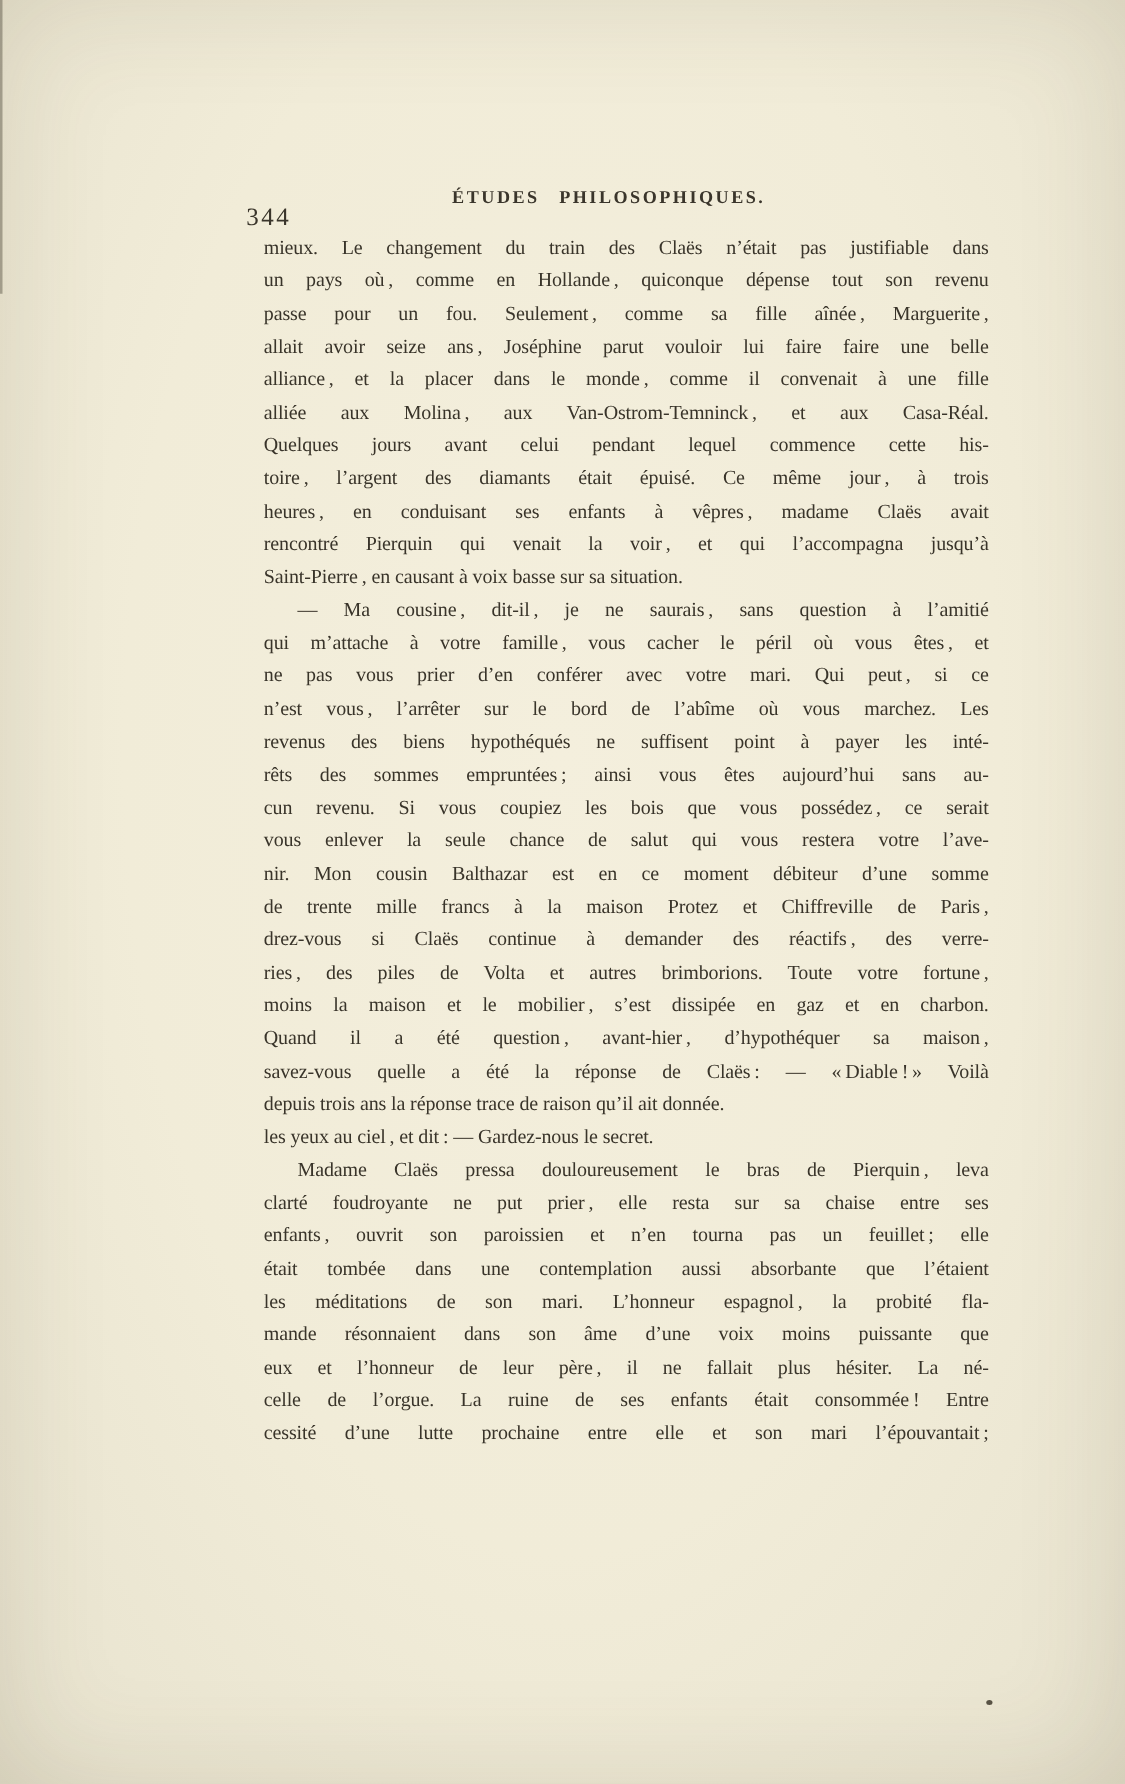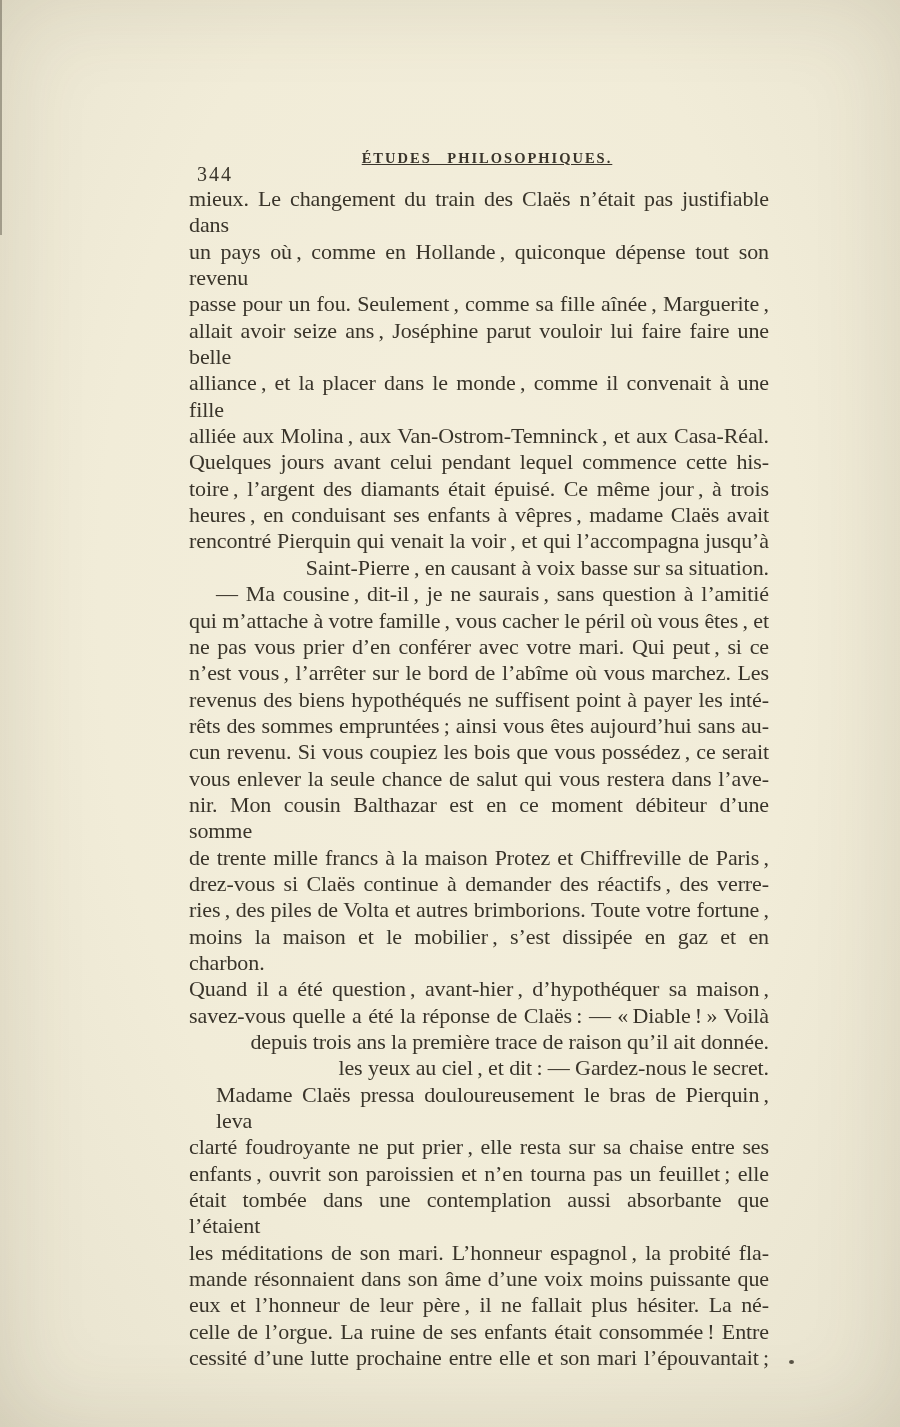--- a/index.html
+++ b/index.html
@@ -26,32 +26,32 @@
     color: #3a352b;
   }
   .pagenum {
     position: absolute; left: 0; top: 16px;
     font-size: 20px; letter-spacing: 2px;
   }
   .running-head {
     position: absolute; left: 0; right: 0; top: 3px;
     text-align: center;
     font-size: 14.5px; font-weight: bold;
-    letter-spacing: 2px; word-spacing: 10px; text-decoration: underline;
+    letter-spacing: 2px; word-spacing: 10px;
   }
   .body-text {
-    position: absolute; left: 189px; top: 186px;
+    position: absolute; left: 211px; top: 186px;
     width: 580px;
     color: #39342a;
-    font-size: 22px;
+    font-size: 16px;
     line-height: 26.35px;
     letter-spacing: -0.1px;
   }
   .paragraph { margin: 0; }
-  .line { white-space: normal; text-align: right; }
+  .line { white-space: normal; text-align: left; }
   .line.just { text-align: justify; text-align-last: justify; }
   .line.indent { padding-left: 27px; }
   .ink-speck {
     position: absolute; left: 789px; top: 1360px;
     width: 5px; height: 4px; border-radius: 50%;
     background: rgba(62, 56, 44, 0.85);
   }
 </style>
 </head>
 <body>
@@ -79,29 +79,29 @@
         <div class="line">Saint-Pierre , en causant à voix basse sur sa situation.</div>
       </div>
       <div class="paragraph">
         <div class="line indent just">— Ma cousine , dit-il , je ne saurais , sans question à l’amitié</div>
         <div class="line just">qui m’attache à votre famille , vous cacher le péril où vous êtes , et</div>
         <div class="line just">ne pas vous prier d’en conférer avec votre mari. Qui peut , si ce</div>
         <div class="line just">n’est vous , l’arrêter sur le bord de l’abîme où vous marchez. Les</div>
         <div class="line just">revenus des biens hypothéqués ne suffisent point à payer les inté-</div>
         <div class="line just">rêts des sommes empruntées ; ainsi vous êtes aujourd’hui sans au-</div>
         <div class="line just">cun revenu. Si vous coupiez les bois que vous possédez , ce serait</div>
-        <div class="line just">vous enlever la seule chance de salut qui vous restera dans l’ave-</div>
+        <div class="line just">vous enlever la seule chance de salut qui vous restera votre l’ave-</div>
         <div class="line just">nir. Mon cousin Balthazar est en ce moment débiteur d’une somme</div>
         <div class="line just">de trente mille francs à la maison Protez et Chiffreville de Paris ,</div>
         <div class="line just">drez-vous si Claës continue à demander des réactifs , des verre-</div>
         <div class="line just">ries , des piles de Volta et autres brimborions. Toute votre fortune ,</div>
         <div class="line just">moins la maison et le mobilier , s’est dissipée en gaz et en charbon.</div>
         <div class="line just">Quand il a été question , avant-hier , d’hypothéquer sa maison ,</div>
         <div class="line just">savez-vous quelle a été la réponse de Claës : — « Diable ! » Voilà</div>
-        <div class="line">depuis trois ans la première trace de raison qu’il ait donnée.</div>
+        <div class="line">depuis trois ans la réponse trace de raison qu’il ait donnée.</div>
       </div>
       <div class="paragraph">
         <div class="line">les yeux au ciel , et dit : — Gardez-nous le secret.</div>
         <div class="line indent just">Madame Claës pressa douloureusement le bras de Pierquin , leva</div>
       </div>
       <div class="paragraph">
         <div class="line just">clarté foudroyante ne put prier , elle resta sur sa chaise entre ses</div>
         <div class="line just">enfants , ouvrit son paroissien et n’en tourna pas un feuillet ; elle</div>
         <div class="line just">était tombée dans une contemplation aussi absorbante que l’étaient</div>
         <div class="line just">les méditations de son mari. L’honneur espagnol , la probité fla-</div>

